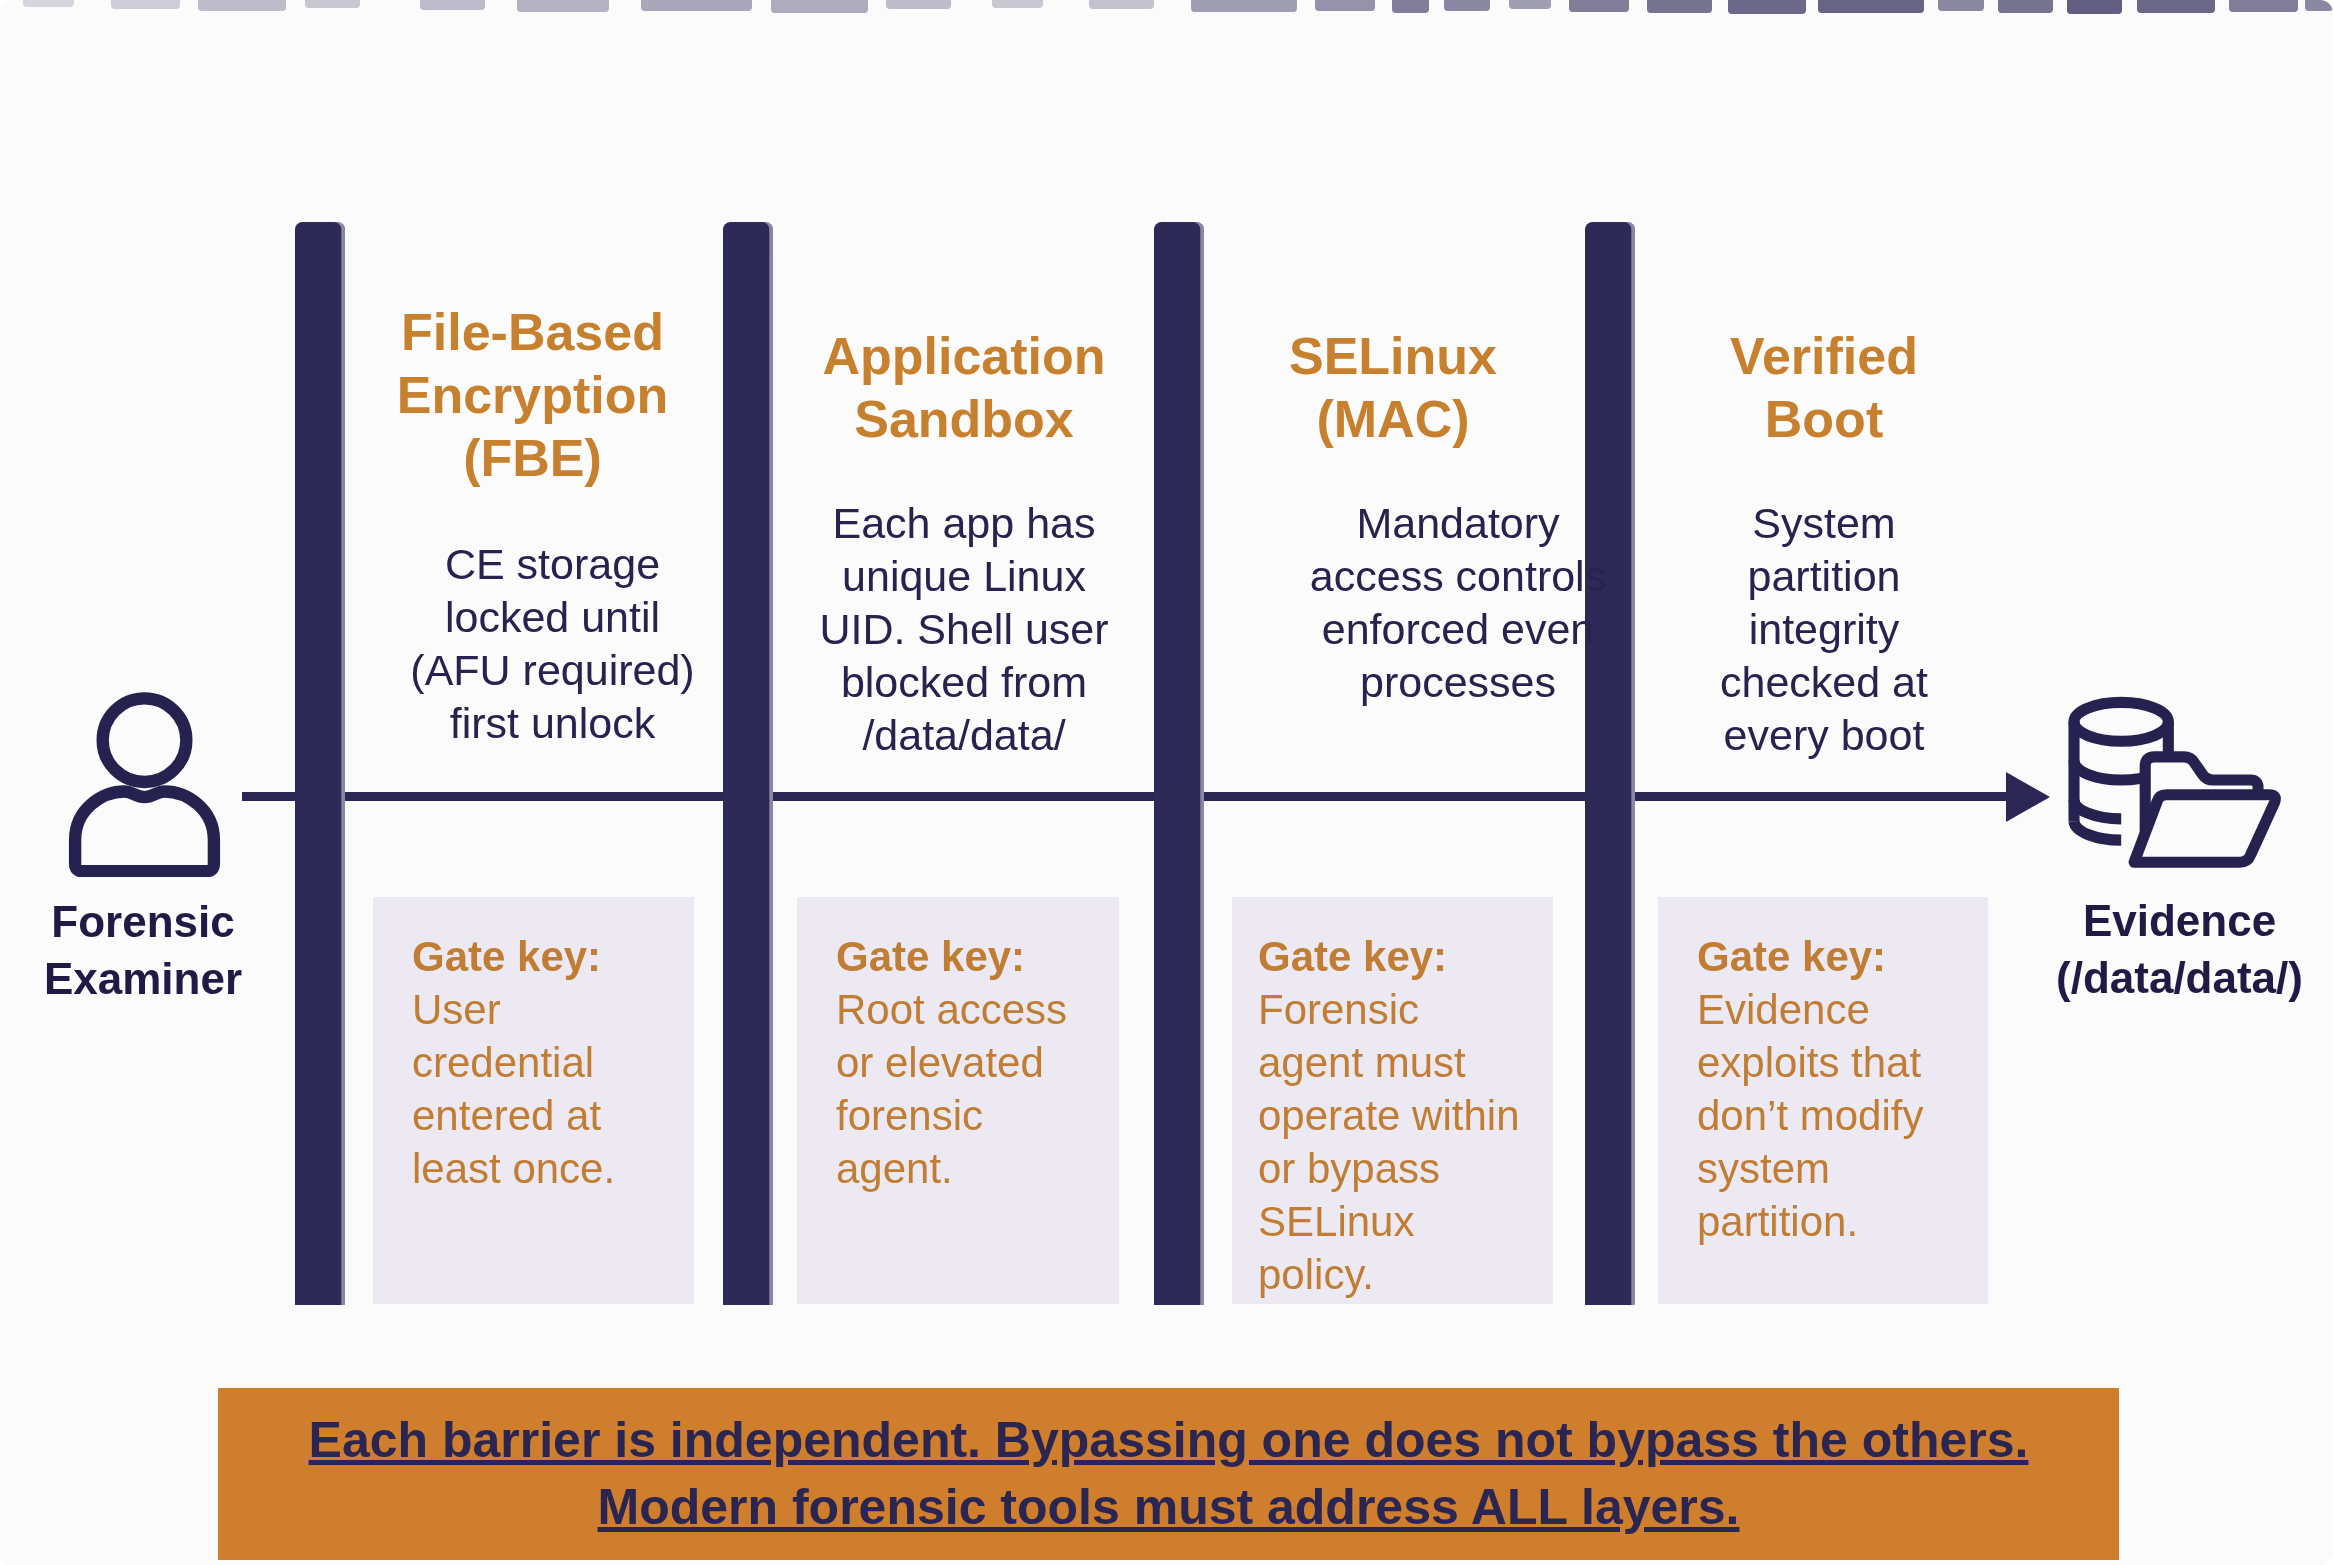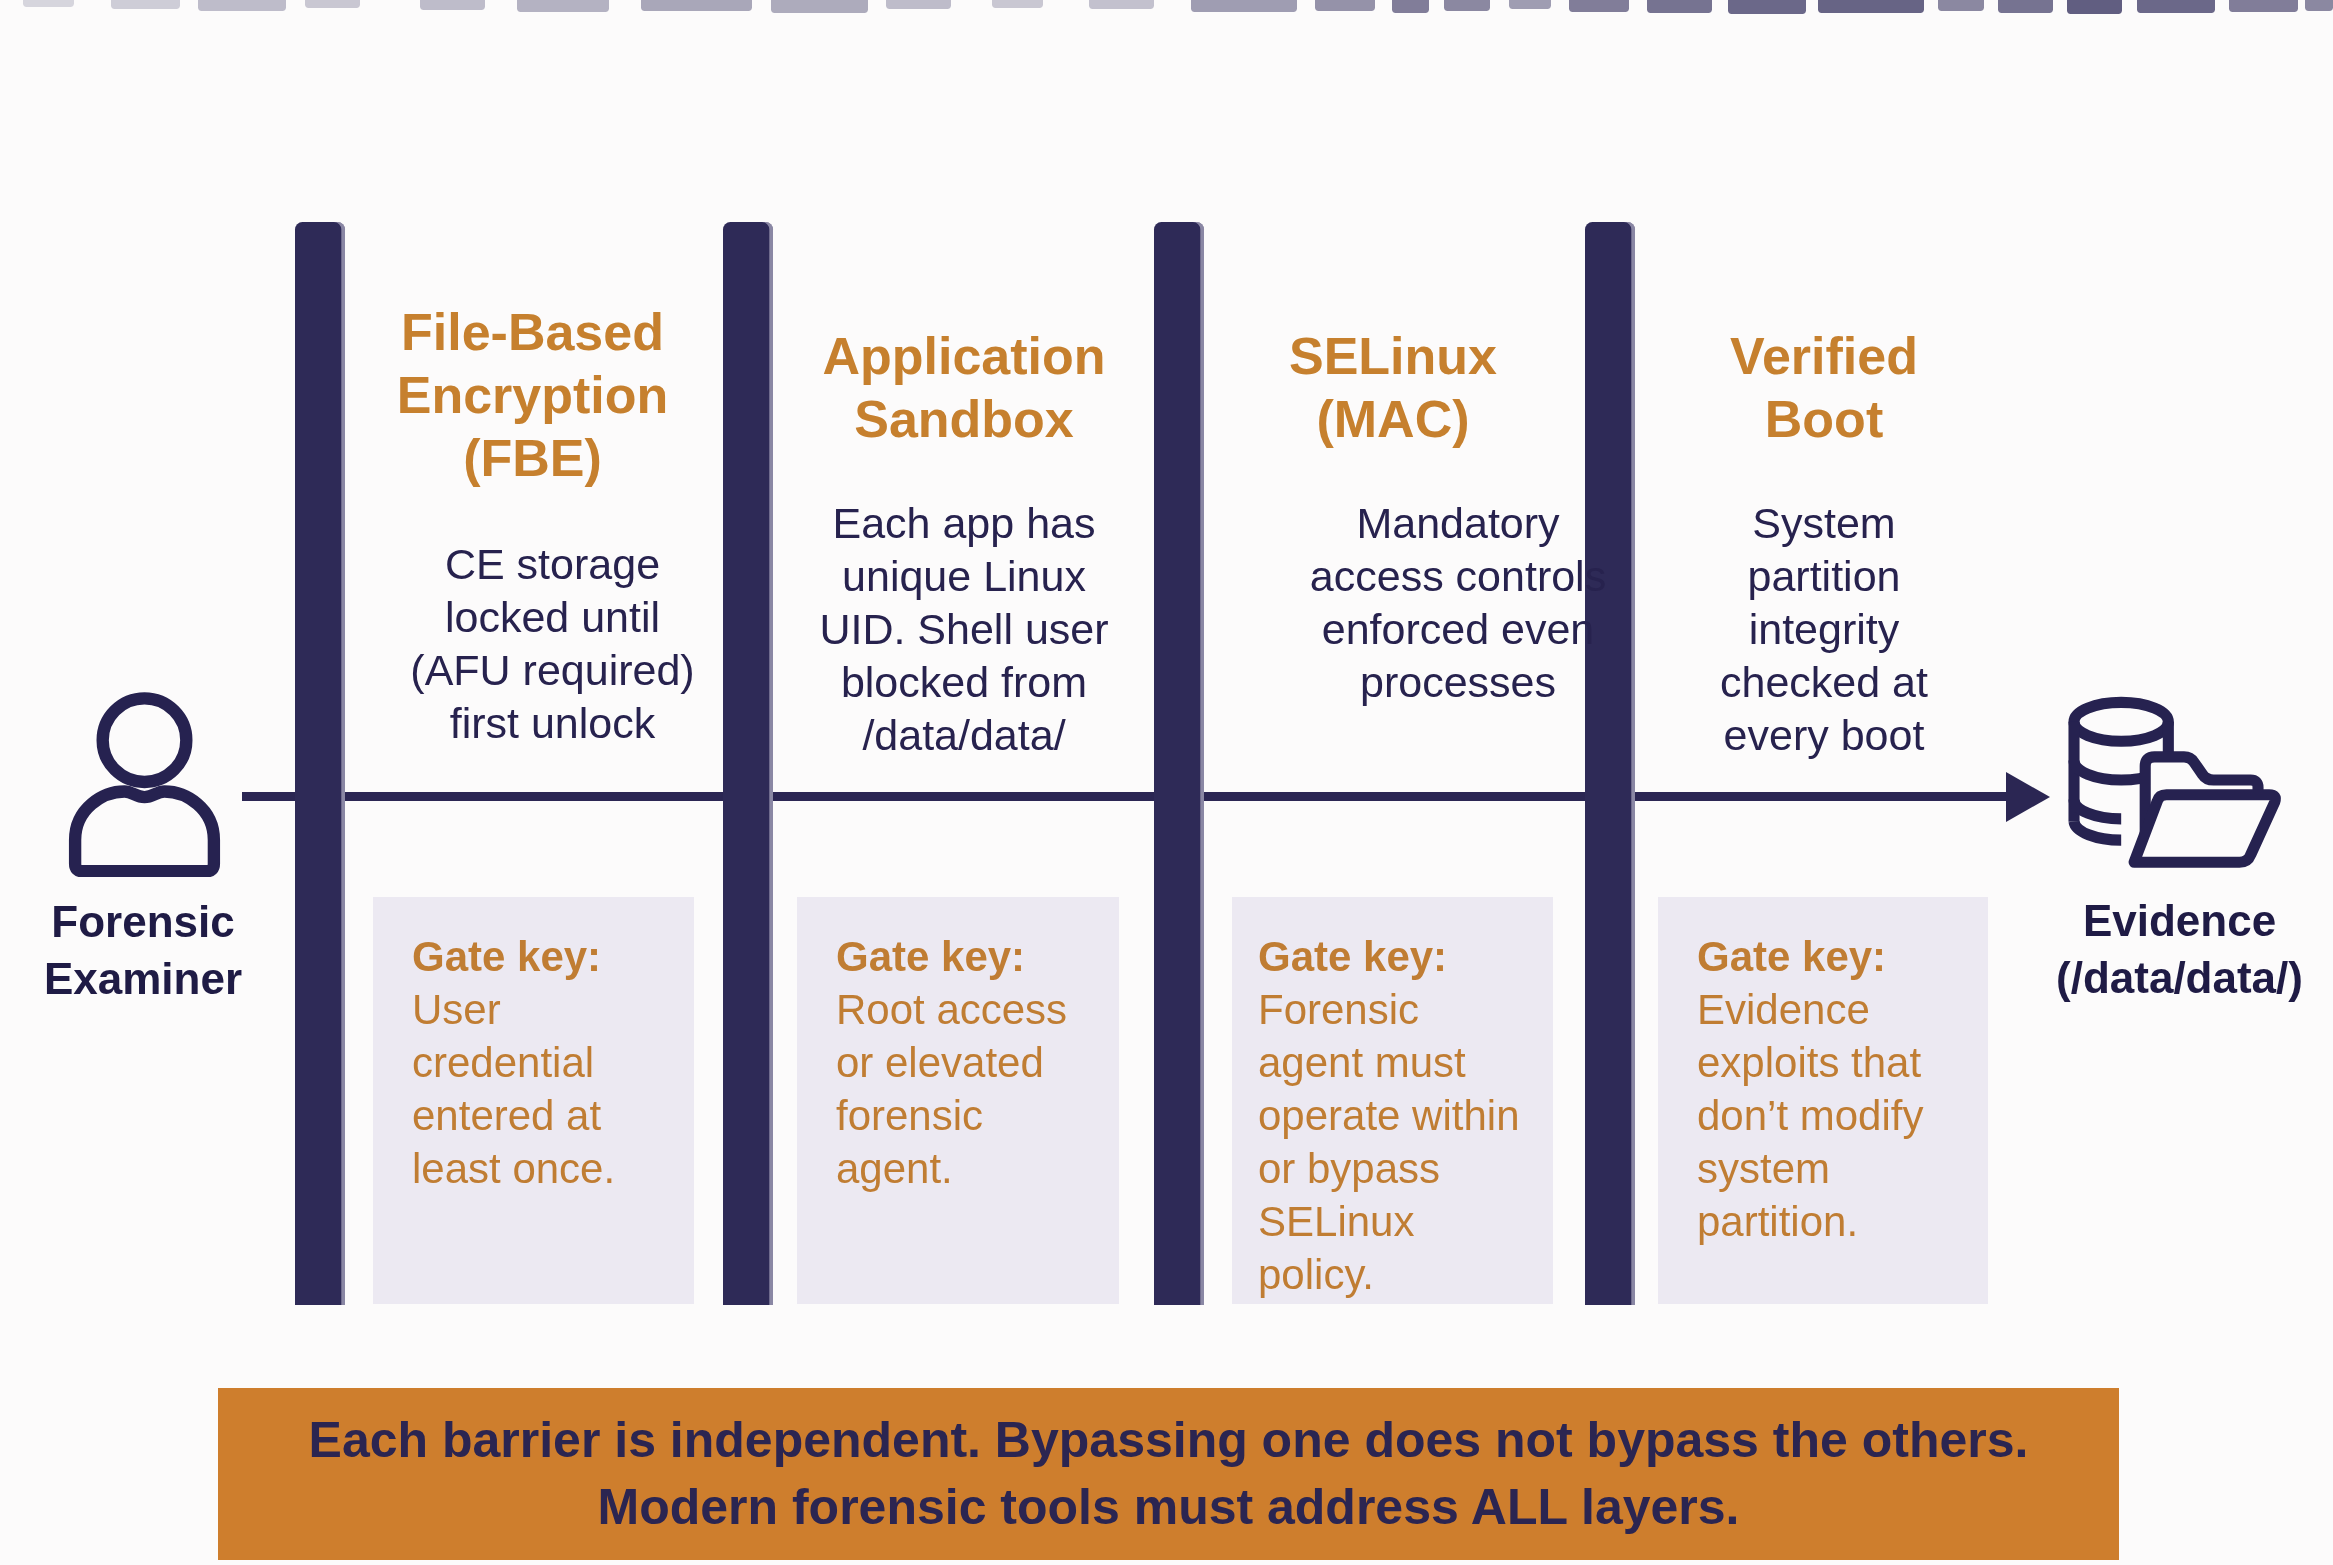--- a/index.html
+++ b/index.html
@@ -1,18 +1,18 @@
 <!DOCTYPE html>
 <html style="font-size:14.8px"><head>
 <meta charset="utf-8">
 <style>
   html,body{margin:0;padding:0;background:#ffffff;}
   .stage{
     position:relative;width:2333px;height:1565px;overflow:hidden;
-    background:#fcfbfb;font-family:"Liberation Sans",sans-serif;
+    background:#fcfbfb;font-family:"Liberation Sans",sans-serif;border-radius:13px;
   }
   
   .top-artifacts span{position:absolute;top:0;background:#2e2a58;border-radius:0 0 3.7px 3.7px;display:block;}
   
   .bar{
     position:absolute;top:222px;height:1083px;width:50px;
     background:#2e2a57;border-radius:7.4px 7.4px 0 0;
     box-shadow:inset -3.7px 0 0 rgba(215,212,228,.55);
   }
   
@@ -34,21 +34,21 @@
   }
   .gate-box .lead{font-weight:bold;}
   .gate-box div{white-space:nowrap;}
   
   .side-label{position:absolute;text-align:center;color:#1f1b45;font-weight:bold;font-size:44px;line-height:57px;}
   .icon-wrap{position:absolute;}
   
   .banner{
     position:absolute;left:218px;top:1388px;width:1901px;height:172px;
     background:#ce7e2d;color:#2b2551;font-weight:bold;font-size:50px;line-height:67px;
-    text-align:center;display:flex;flex-direction:column;justify-content:center;
+    text-align:center;display:flex;flex-direction:column;justify-content:center;text-decoration:underline;
   }
   .banner div{white-space:nowrap;}
 </style>
 </head>
 <body>
 
 <div class="stage">
 
   <div class="top-artifacts">
     <span style="left:23px;width:51px;height:7.4px;opacity:.18"></span>

